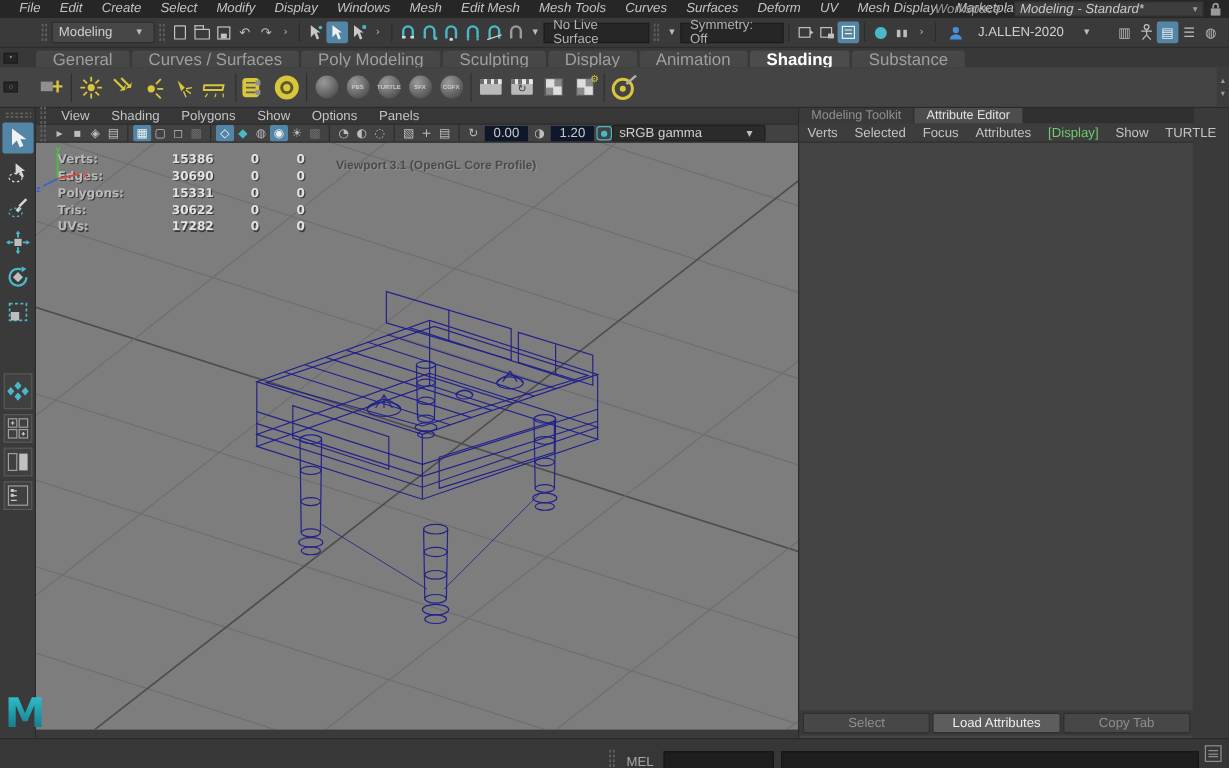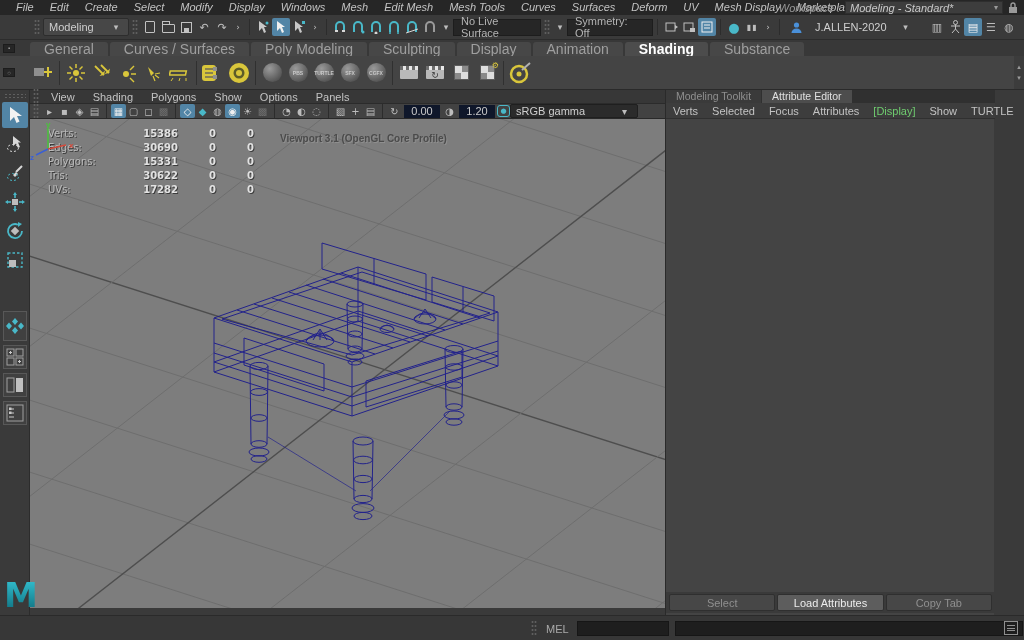--- a/index.html
+++ b/index.html
@@ -93,21 +93,21 @@
                border-bottom:1px solid #292929; display:flex; align-items:center; overflow:hidden; }
   #vptoolbar .gi { width:15px; height:14px; font-size:10px; }
   .numfield { background:#0f172a; height:13px; min-width:36px; padding:0 4px; color:#c9c9c9;
               display:flex; align-items:flex-start; justify-content:center; margin:0 2px; }
   #vpcanvas { position:absolute; left:0; top:29px; width:665px; height:489px; background:#7d7d7d; overflow:hidden; }
   #vpcanvas svg { position:absolute; left:0; top:0; }
 
   
   #hud { position:absolute; left:18px; top:7px; font-family:"DejaVu Sans",sans-serif; }
   #hud .hrow { display:flex; height:14px; align-items:center; }
-  #hud .hl1 { width:92px; color:#b9b9b9; font-weight:normal; font-size:10px; text-shadow:1px 1px 0 #3c3c3c; }
+  #hud .hl1 { width:92px; color:#b9b9b9; font-weight:bold; font-size:10px; text-shadow:1px 1px 0 #3c3c3c; }
   #hud .hv  { width:38px; text-align:right; color:#e2e2e2; font-weight:bold; font-size:10px; text-shadow:1px 1px 0 #3c3c3c; }
   #hud .hz  { width:38px; text-align:right; color:#e2e2e2; font-weight:bold; font-size:10px; text-shadow:1px 1px 0 #3c3c3c; }
   #renderer-label { position:absolute; left:250px; top:14px; color:#4b4b4b; font-weight:bold; font-size:10px;
                     text-shadow:1px 1px 0 #8f8f8f; }
   #camera-label { position:absolute; left:0; right:0; bottom:4px; text-align:center; color:#d6d6d6;
                   font-weight:bold; font-size:10px; text-shadow:1px 1px 1px #3c3c3c; }
   #axisgizmo { position:absolute; left:8px; bottom:8px; }
 
   
   #rightpanel { position:absolute; left:665px; top:0; width:329px; height:525px; background:#444444; border-left:1px solid #2a2a2a; }
@@ -123,21 +123,21 @@
   #rpscroll { position:absolute; right:1px; top:0; width:9px; height:467px; background:#3c3c3c; }
   #rpscroll .thumb { position:absolute; left:1px; top:1px; width:7px; height:26px; background:#525252; border-radius:2px; }
   #rpbuttons { position:absolute; left:0; bottom:2px; width:329px; height:21px; background:#3a3a3a;
                display:flex; gap:2px; padding:2px 3px; }
   .rpbtn { flex:1; background:#474747; border:1px solid #2f2f2f; border-radius:2px; color:#8f8f8f;
            display:flex; align-items:center; justify-content:center; font-size:11px; }
   .rpbtn.primary { background:#5d5d5d; color:#ececec; }
 
   
   #bottombar { position:absolute; left:0; top:615px; width:1024px; height:25px; background:#373737; border-top:1px solid #2a2a2a; }
-  #melgroup { position:absolute; left:528px; top:0; height:25px; display:flex; align-items:center; }
+  #melgroup { position:absolute; left:504px; top:0; height:25px; display:flex; align-items:flex-end; }
   #melgroup .mlabel { color:#a9a9a9; margin:0 8px 0 6px; }
   .melfield { background:#1e1e1e; border:1px solid #161616; height:15px; }
   #scripticon { position:absolute; right:6px; top:5px; width:14px; height:14px; border:1px solid #8f8f8f;
                 display:flex; flex-direction:column; justify-content:space-evenly; padding:2px; }
   #scripticon i { display:block; height:1px; background:#8f8f8f; }
 </style>
 </head>
 <body>
 
 <div id="menubar">

